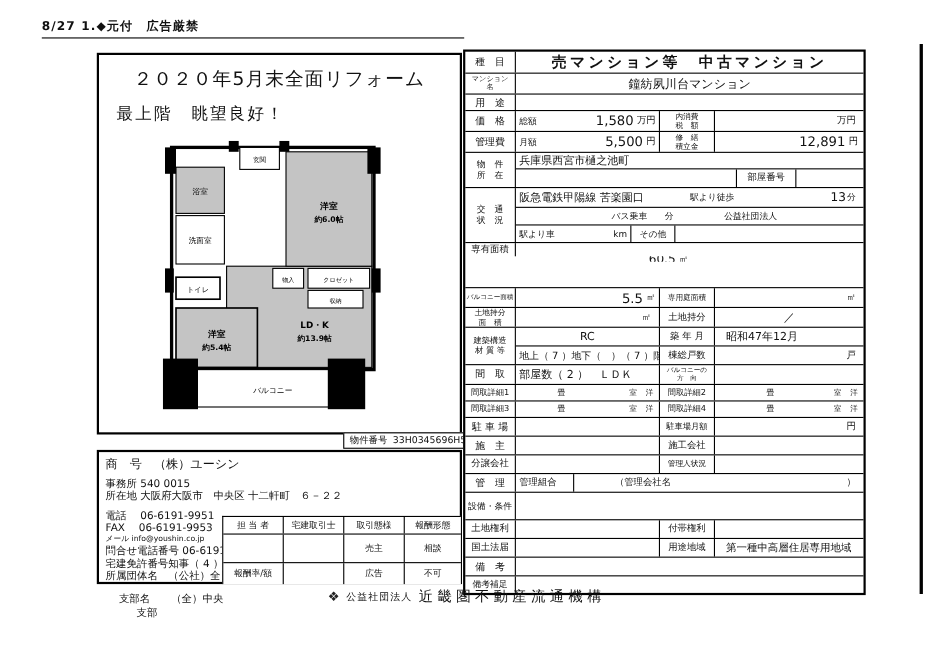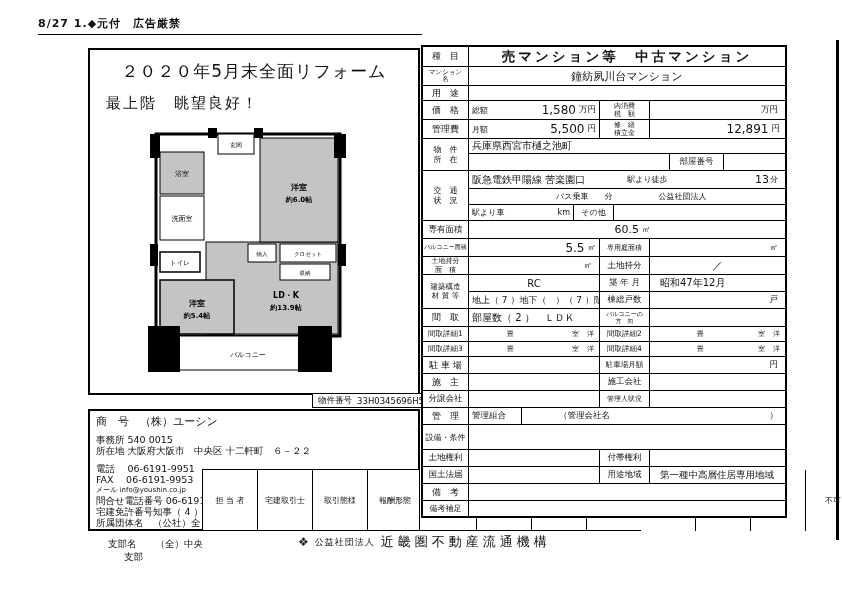--- a/index.html
+++ b/index.html
@@ -15,21 +15,21 @@
                font-size:17px;letter-spacing:1px;}
   .ad-sub{position:absolute;top:44px;left:16px;font-size:15px;letter-spacing:2px;}
   .plan{position:absolute;left:58px;top:78px;}
   
   .prop-no{left:312px;top:393px;width:118px;height:15px;border:1px solid #000;
            font-size:8.5px;display:flex;align-items:center;justify-content:center;gap:5px;box-sizing:border-box;background:#fff;}
   
   .co{left:88px;top:409px;width:332px;height:122px;border:2px solid #000;box-sizing:border-box;font-size:9.5px;}
   .co .ln{position:absolute;left:6px;white-space:pre;}
   .staff{position:absolute;left:112px;top:58px;width:216px;height:61px;
-         border-left:1px solid #000;border-top:1px solid #000;display:flex;flex-direction:row;background:#fff;}
+         border-left:1px solid #000;border-top:1px solid #000;display:flex;flex-direction:column;background:#fff;}
   .staff .sr{display:flex;border-bottom:1px solid #000;flex:1;}
   .staff .sr:last-child{border-bottom:none;}
   .staff .sc{width:54px;border-right:1px solid #000;display:flex;align-items:center;justify-content:center;font-size:8px;}
   .staff .sc:last-child{border-right:none;}
   
   .rt{left:421px;top:45px;width:366px;border:2px solid #000;box-sizing:border-box;background:#fff;}
   .tr{display:flex;border-top:1px solid #000;align-items:stretch;}
   .tr:first-child{border-top:none;}
   .c{border-right:1px solid #000;display:flex;align-items:center;padding:0 3px;
      box-sizing:border-box;overflow:hidden;white-space:nowrap;}
@@ -250,29 +250,29 @@
         <div class="c" style="width:105px;gap:44px;">
           <span class="f8">駅より車</span>
           <span class="f8" style="margin-left:auto;">km</span>
         </div>
         <div class="c center f8" style="width:40px;">その他</div>
         <div class="c c4"></div>
       </div>
     </div>
   </div>
 
-  <div class="tr" style="height:17px;">
+  <div class="tr" style="height:17px;flex-direction:column;">
     <div class="c lab f85">専有面積</div>
     <div class="c c4">
       <span class="f11" style="margin-left:46%;">60.5</span>
       <span class="unit">㎡</span>
     </div>
   </div>
 
-  <div class="tr" style="height:17px;">
+  <div class="tr" style="height:17px;margin-top:23px;">
     <div class="c lab f6">バルコニー面積</div>
     <div class="c w-c2">
       <span class="amt f11">5.5</span>
       <span class="unit">㎡</span>
     </div>
     <div class="c w-c3 center f7">専用庭面積</div>
     <div class="c c4">
       <span class="unit-r">㎡</span>
     </div>
   </div>

